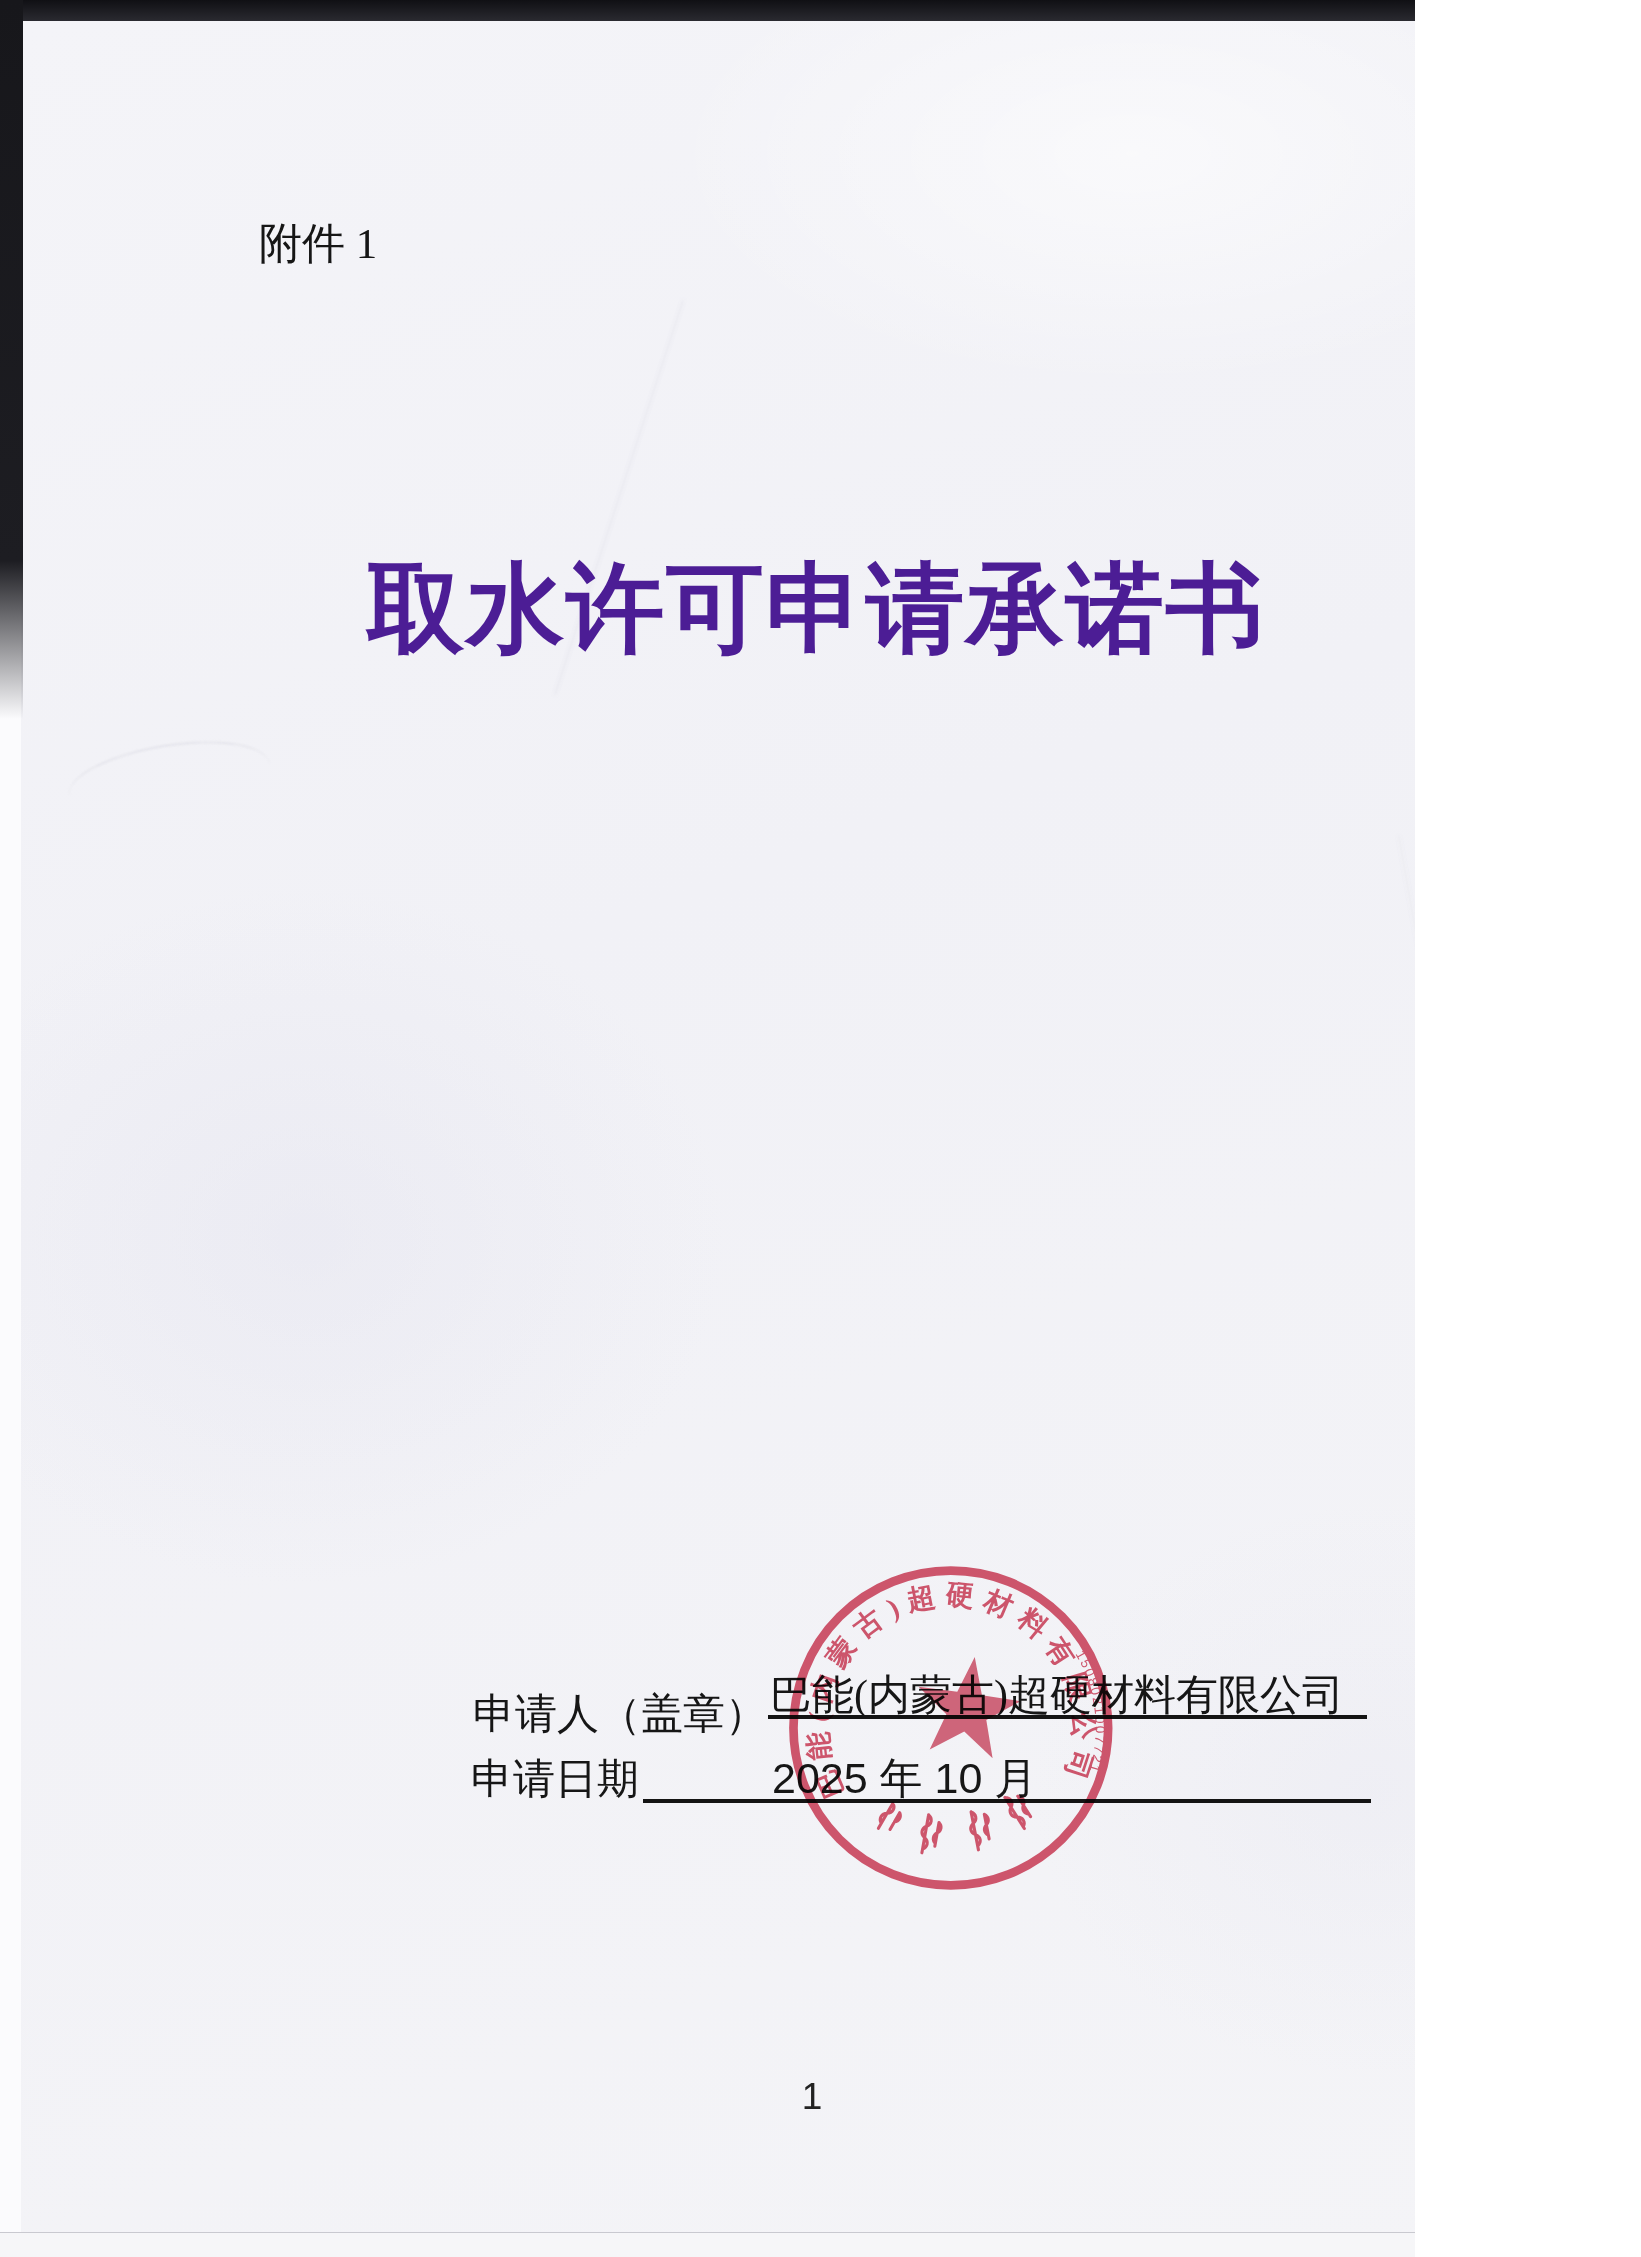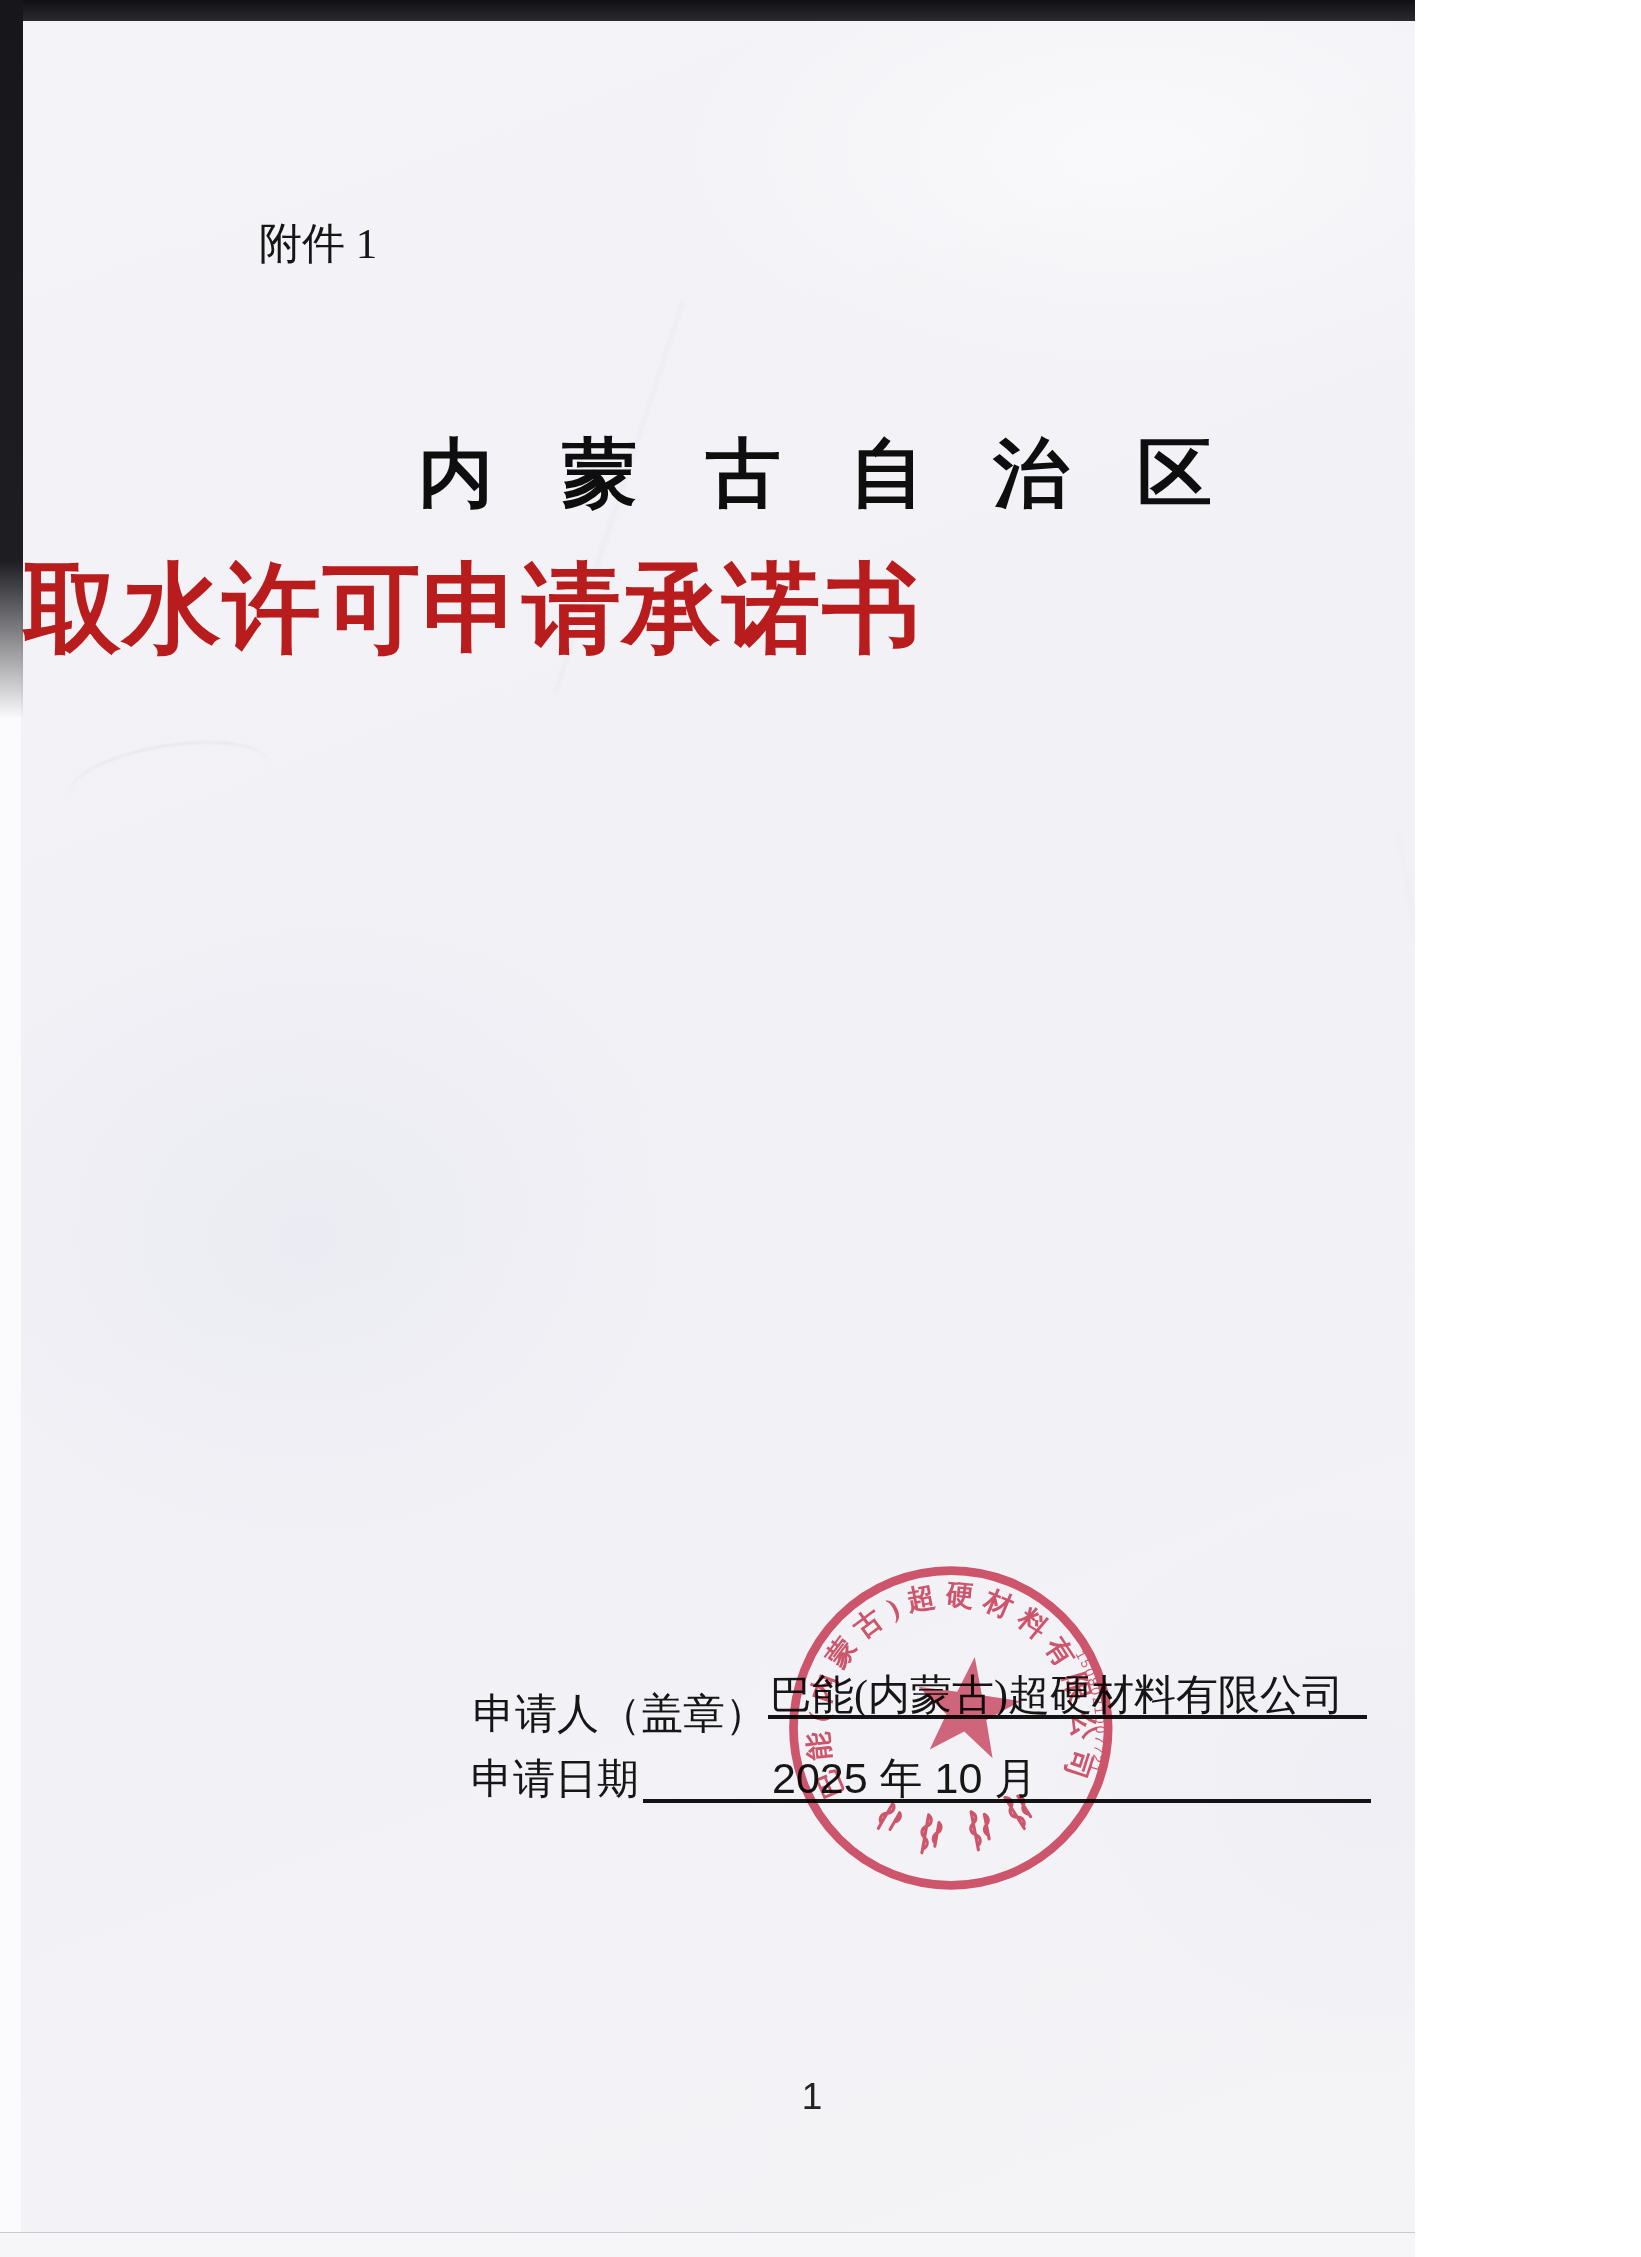--- a/index.html
+++ b/index.html
@@ -31,22 +31,22 @@
   .crease.c1{left:618px;top:290px;width:1.9px;height:415px;transform:rotate(18deg);}
   .crease.c2{left:1458px;top:830px;width:1.9px;height:695px;transform:rotate(-10deg);opacity:.7;}
   .fold-mark{position:absolute;left:68px;top:745px;width:203px;height:68px;
     border-top:1.9px solid rgba(140,140,160,.28);border-radius:50%;
     transform:rotate(-9deg);filter:blur(1px);}
   
   .txt{position:absolute;line-height:1;white-space:nowrap;}
   .attach{left:259px;top:222px;font-size:43px;}
   .t1{left:21px;top:436px;width:1588px;text-align:center;
       font-size:75px;font-weight:700;letter-spacing:25px;text-indent:25px;color:#0e0e0e;}
-  .t2{left:21px;top:560px;width:1588px;text-align:left;
-      font-size:98px;font-weight:700;letter-spacing:1.9px;text-indent:1.9px;color:#b91c1c;}
+  .t2{left:21px;top:560px;width:1588px;text-align:center;
+      font-size:98px;font-weight:700;letter-spacing:1.9px;text-indent:1.9px;color:#4c1d95;}
   .appl-label{left:473px;top:1674px;font-size:42px;margin-top:19px;}
   .appl-name{left:770px;top:1674px;font-size:42px;}
   .date-label{left:471px;top:1758px;font-size:42px;}
   .date-value{left:772px;top:1757px;font-size:43px;font-family:Liberation Sans, sans-serif;}
   .underline{position:absolute;height:3.9px;background:#141414;}
   .ul-a{left:768px;top:1715px;width:599px;}
   .ul-b{left:643px;top:1799px;width:728px;}
   .pagenum{left:778px;top:2078px;width:68px;text-align:center;font-size:37px;
     font-family:"Liberation Sans",sans-serif;color:#222;}
   
@@ -66,21 +66,20 @@
 
   <div class="top-band"></div>
   <div class="left-band"></div>
   <div class="right-bg"></div>
   <div class="paper-edge-right"></div>
   <div class="bottom-bg"></div>
   <div class="speck"></div>
 
   <div class="txt attach">附件 1</div>
 
-  <div class="txt t1">内 蒙 古 自 治 区</div>
 
   <div class="txt t2">取水许可申请承诺书</div>
 
   <div class="txt appl-label">申请人（盖章）</div>
   <div class="txt appl-name">巴能(内蒙古)超硬材料有限公司</div>
   <div class="underline ul-a"></div>
 
   <div class="txt date-label">申请日期</div>
   <div class="txt date-value">2025 年 10 月</div>
   <div class="underline ul-b"></div>

